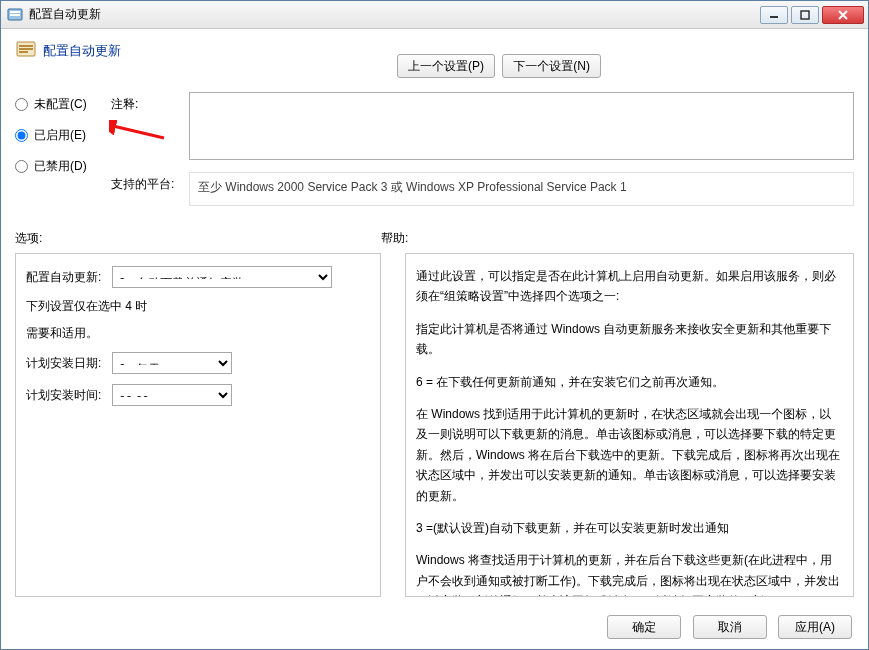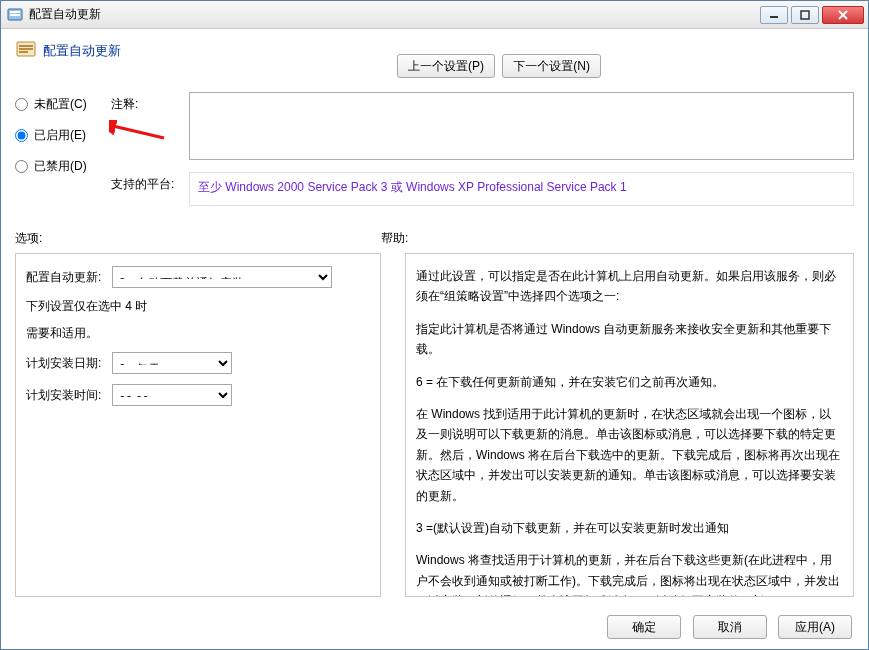--- a/index.html
+++ b/index.html
@@ -23,21 +23,21 @@
   .top-block { display:flex; margin-top:14px; min-height:118px; }
   .radio-col { width:96px; display:flex; flex-direction:column; gap:14px; padding-top:4px; position:relative; }
   .radio-col label { display:flex; align-items:center; gap:4px; font-size:12px; white-space:nowrap; }
   .radio-col input[type=radio]{ margin:0 2px 0 0; }
   .arrow { position:absolute; left:94px; top:28px; pointer-events:none; }
 
   .fields-col { flex:1; display:flex; flex-direction:column; gap:12px; }
   .field-row { display:flex; align-items:flex-start; gap:8px; }
   .field-label { width:70px; padding-top:4px; }
   .comment-box { flex:1; height:68px; border:1px solid #abadb3; background:#fff; padding:4px; resize:none; font-family:inherit; font-size:12px; }
-  .platform-box { flex:1; height:34px; border:1px solid #e0e0e0; background:#fff; padding:6px 8px; overflow-y:scroll; color:#6d28d9; }
+  .platform-box { flex:1; height:34px; border:1px solid #e0e0e0; background:#fff; padding:6px 8px; overflow-y:scroll; color:#404040; }
 
   .labels-row { display:flex; margin-top:20px; margin-bottom:6px; }
   .labels-row .left { width:366px; padding-left:0; }
   .labels-row .right { flex:1; }
 
   .panels-row { display:flex; gap:24px; flex:1; min-height:0; }
   .panel { border:1px solid #c9c9c9; background:#fff; padding:12px 10px; overflow-y:auto; }
   .panel.options { width:366px; }
   .panel.help { flex:1; line-height:1.7; font-size:12px; white-space:normal; }
 

